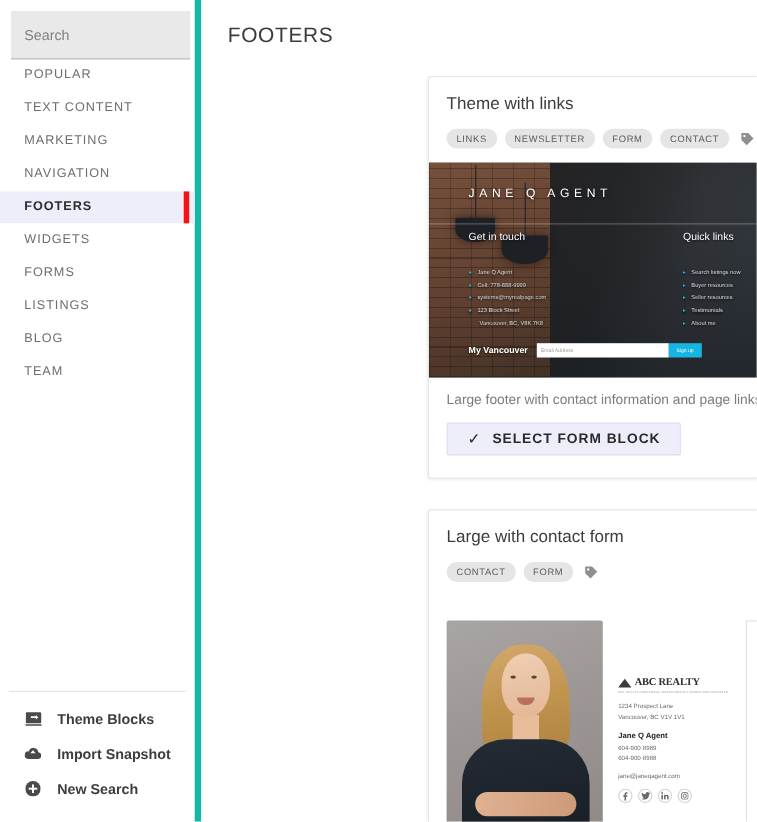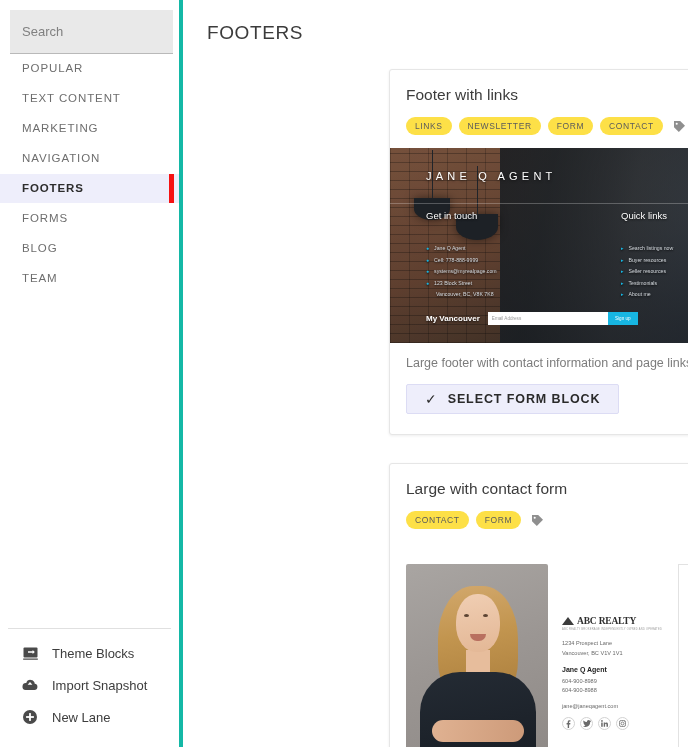--- a/index.html
+++ b/index.html
@@ -8,21 +8,21 @@
     font-family: "Liberation Sans", sans-serif;
     background: #ffffff;
     overflow: hidden;
   }
   .app { display: flex; width: 688px; height: 747px; position: relative; }
 
   
   .sidebar {
     width: 183px; height: 747px;
     background: #ffffff;
-    border-right: 4px solid #14b8a6;
+    border-right: 6px solid #14b8a6;
     display: flex; flex-direction: column;
     position: relative;
     flex: 0 0 183px;
   }
   .search-wrap { padding: 10px 10px 0 10px; }
   .search-box {
     height: 44px; width: 163px;
     background: #e9e9e9;
     border: none;
     border-bottom: 1px solid #b9b9b9;
@@ -48,21 +48,21 @@
     color: #2d2d2d; font-weight: 700;
   }
   .nav-item.active .active-bar {
     position: absolute; right: 5px; top: 0;
     width: 5px; height: 29px; background: #f51212;
   }
 
   .sidebar-spacer { flex: 1 1 auto; }
   .sidebar-footer {
     border-top: 1px solid #e0e0e0;
-    margin: 0 8px; padding: 10px 0 12px 0;
+    margin: 0 8px; padding: 10px 0 12px 0; font-weight: bold;
   }
   .sb-action {
     display: flex; align-items: center;
     height: 28px; padding-left: 12px;
     font-size: 13px; color: #3d3d3d; cursor: pointer;
     margin-bottom: 4px;
   }
   .sb-action .ico {
     width: 20px; height: 20px; margin-right: 12px;
     display: flex; align-items: center; justify-content: center;
@@ -89,21 +89,21 @@
     overflow: hidden;
   }
   #card-1 { top: 69px; height: 366px; }
   #card-2 { top: 463px; height: 330px; }
 
   .card-head { padding: 16px 16px 0 16px; }
   .card-title-row { display: flex; align-items: baseline; justify-content: space-between; }
   .card-title { font-size: 15.5px; color: #3c3c3c; font-weight: 400; }
   .tag-row { display: flex; align-items: center; gap: 7px; margin-top: 13px; }
   .tag {
-    background: #fde047; color: #5b5b5b;
+    background: #e5e5e5; color: #5b5b5b;
     border-radius: 11px; font-size: 8.5px; letter-spacing: 0.6px;
     padding: 4px 9px; text-transform: uppercase;
   }
   .tag-icon { margin-left: 3px; display: flex; align-items: center; color: #8f8f8f; }
 
   
   .preview1 {
     margin-top: 13px; height: 195px; width: 452px;
     position: relative; overflow: hidden;
     background:
@@ -278,21 +278,27 @@
         <span>MARKETING</span>
       </div>
       <div class="nav-item">
         <span>NAVIGATION</span>
       </div>
       <div class="nav-item active">
         <span>FOOTERS</span>
         <span class="active-bar"></span>
       </div>
       <div class="nav-item">
+        <span>WIDGETS</span>
+      </div>
+      <div class="nav-item">
         <span>FORMS</span>
+      </div>
+      <div class="nav-item">
+        <span>LISTINGS</span>
       </div>
       <div class="nav-item">
         <span>BLOG</span>
       </div>
       <div class="nav-item">
         <span>TEAM</span>
       </div>
     </nav>
 
     <div class="sidebar-spacer"></div>
@@ -318,32 +324,32 @@
         <span>Import Snapshot</span>
       </div>
       <div class="sb-action">
         <span class="ico">
           <svg width="14" height="14" viewBox="0 0 14 14">
             <circle cx="7" cy="7" r="7" fill="#4a4a4a"></circle>
             <rect x="6.1" y="3.1" width="1.8" height="7.8" fill="#ffffff"></rect>
             <rect x="3.1" y="6.1" width="7.8" height="1.8" fill="#ffffff"></rect>
           </svg>
         </span>
-        <span>New Lane</span>
+        <span>New Search</span>
       </div>
     </div>
   </aside>
 
   <main class="main">
     <div class="page-title">FOOTERS</div>
 
     <section class="card" id="card-1">
       <div class="card-head">
         <div class="card-title-row">
-          <div class="card-title">Footer with links</div>
+          <div class="card-title">Theme with links</div>
 
         </div>
         <div class="tag-row">
           <span class="tag">LINKS</span>
           <span class="tag">NEWSLETTER</span>
           <span class="tag">FORM</span>
           <span class="tag">CONTACT</span>
           <span class="tag-icon">
             <svg width="13" height="13" viewBox="0 0 13 13">
               <path d="M1 1h6.2l4.8 4.8-6.2 6.2L1 7.2z" fill="#8f8f8f"></path>

